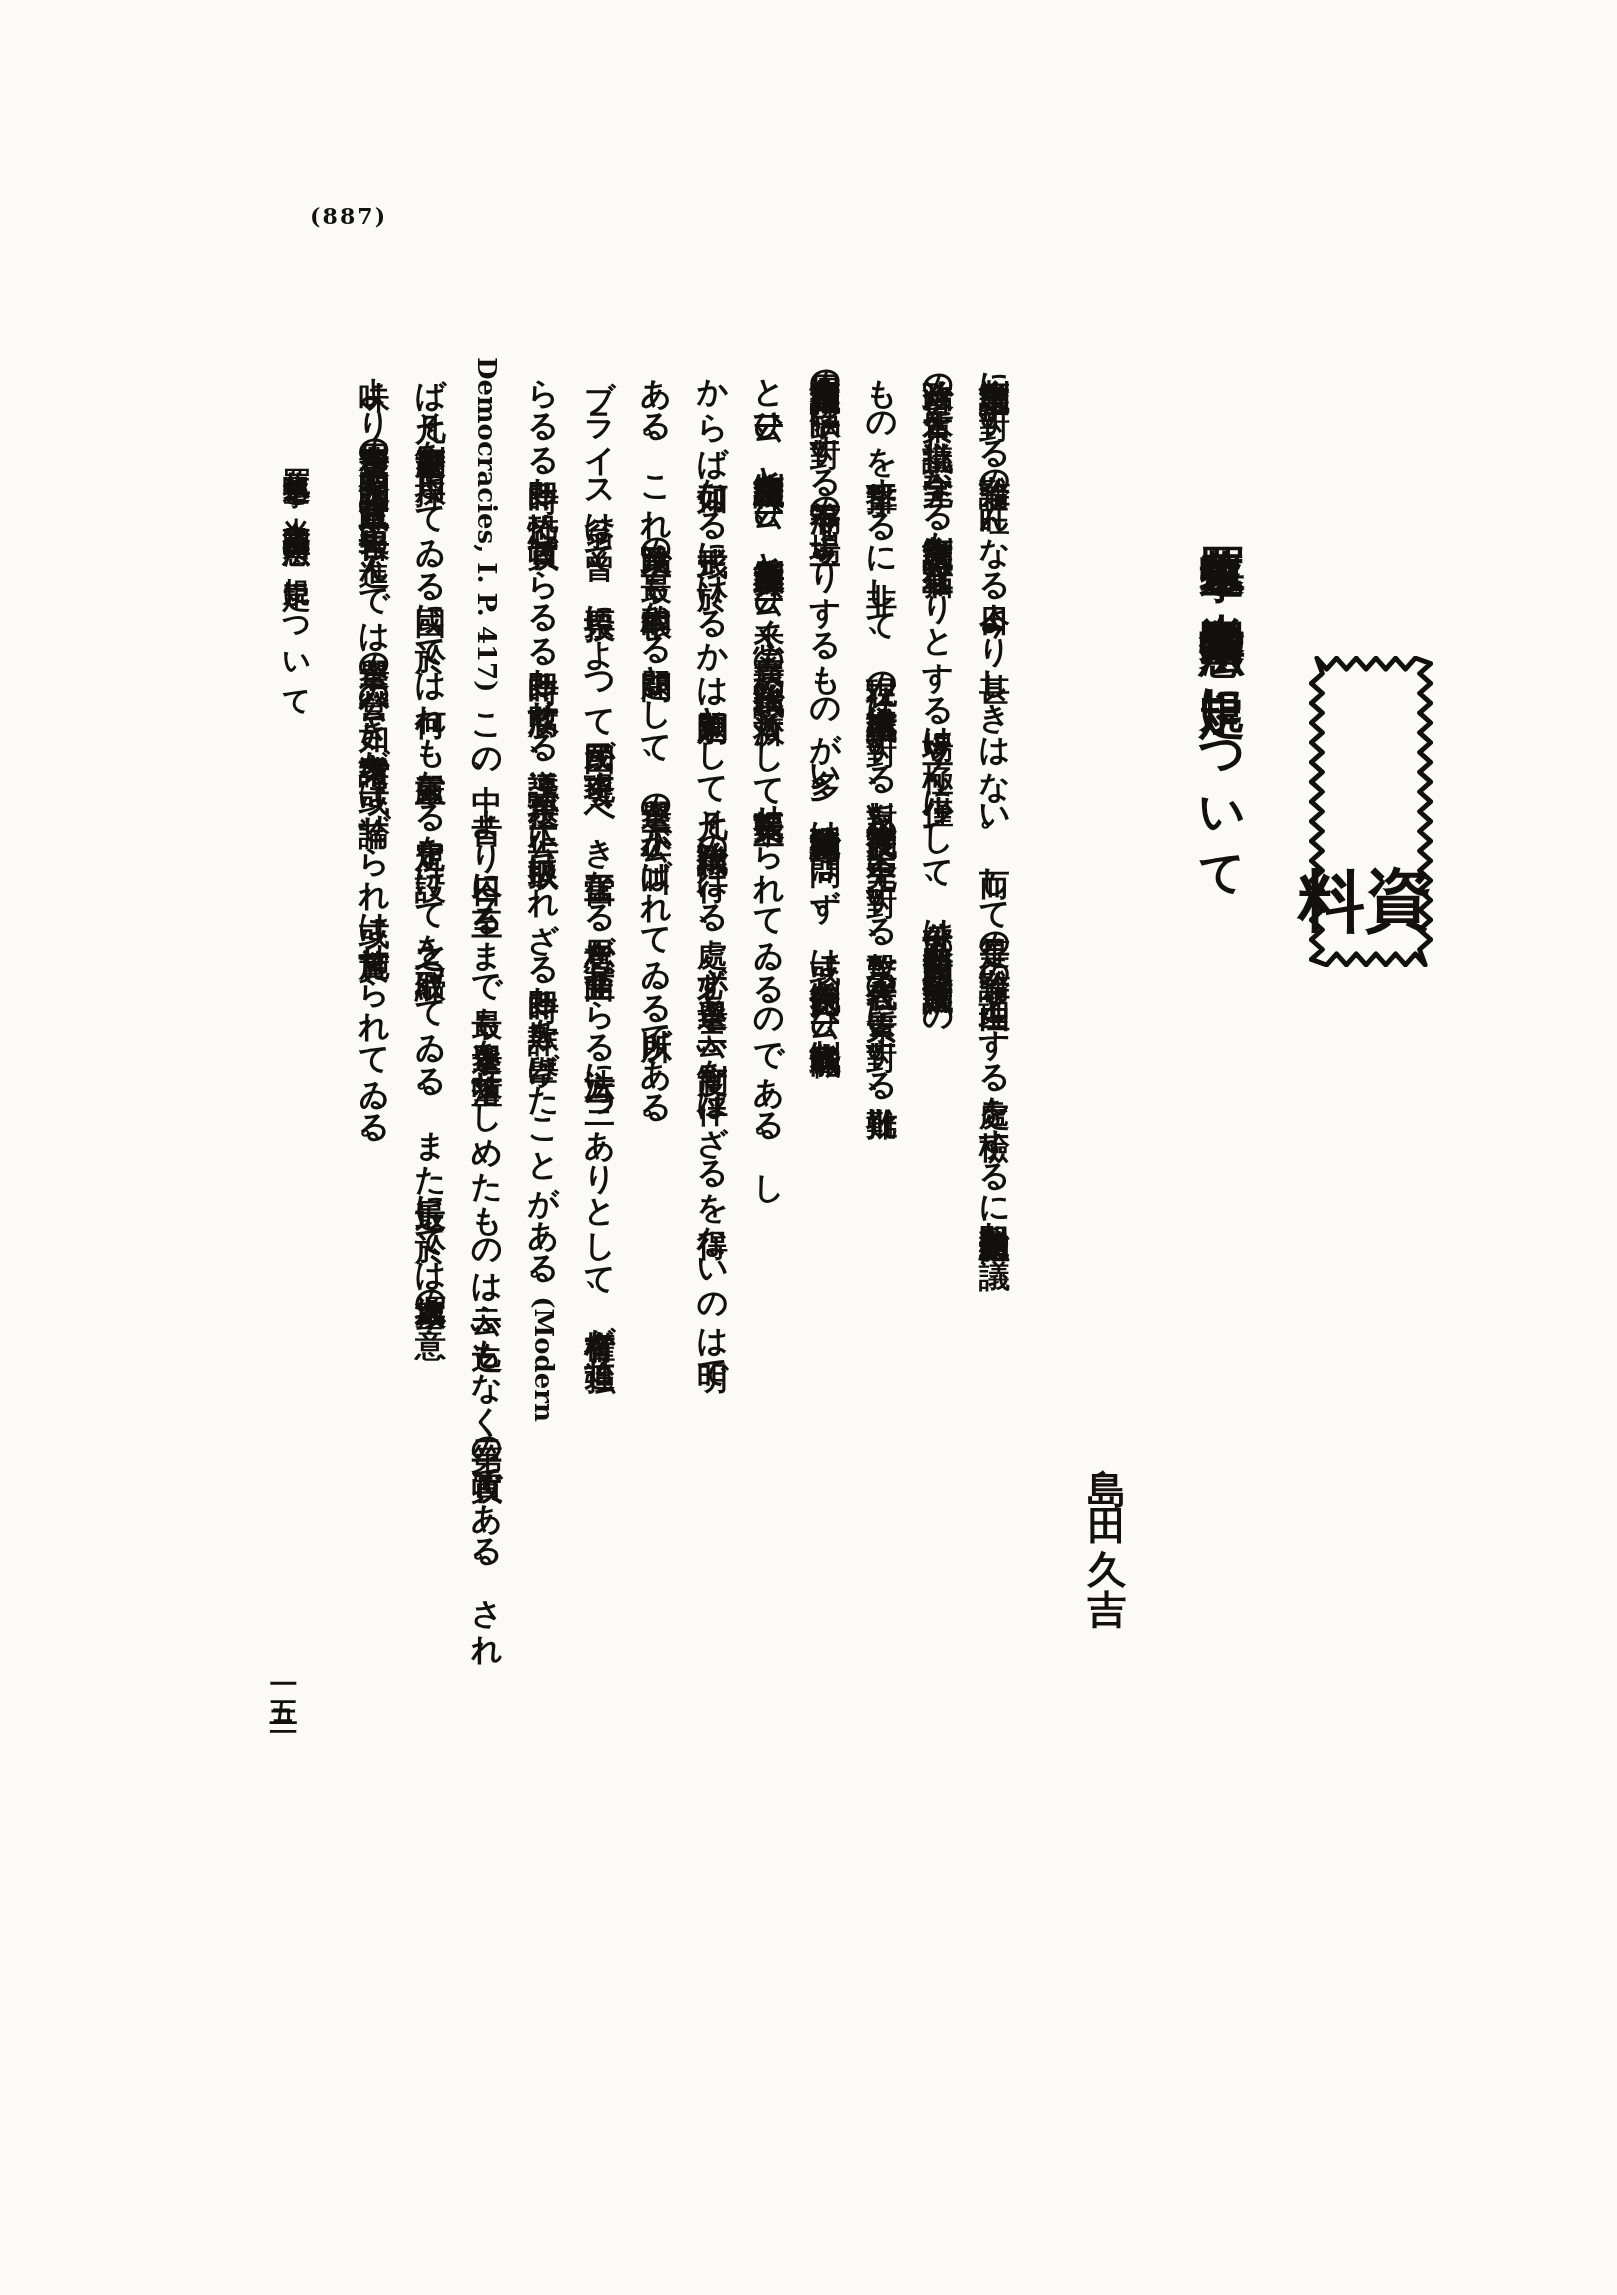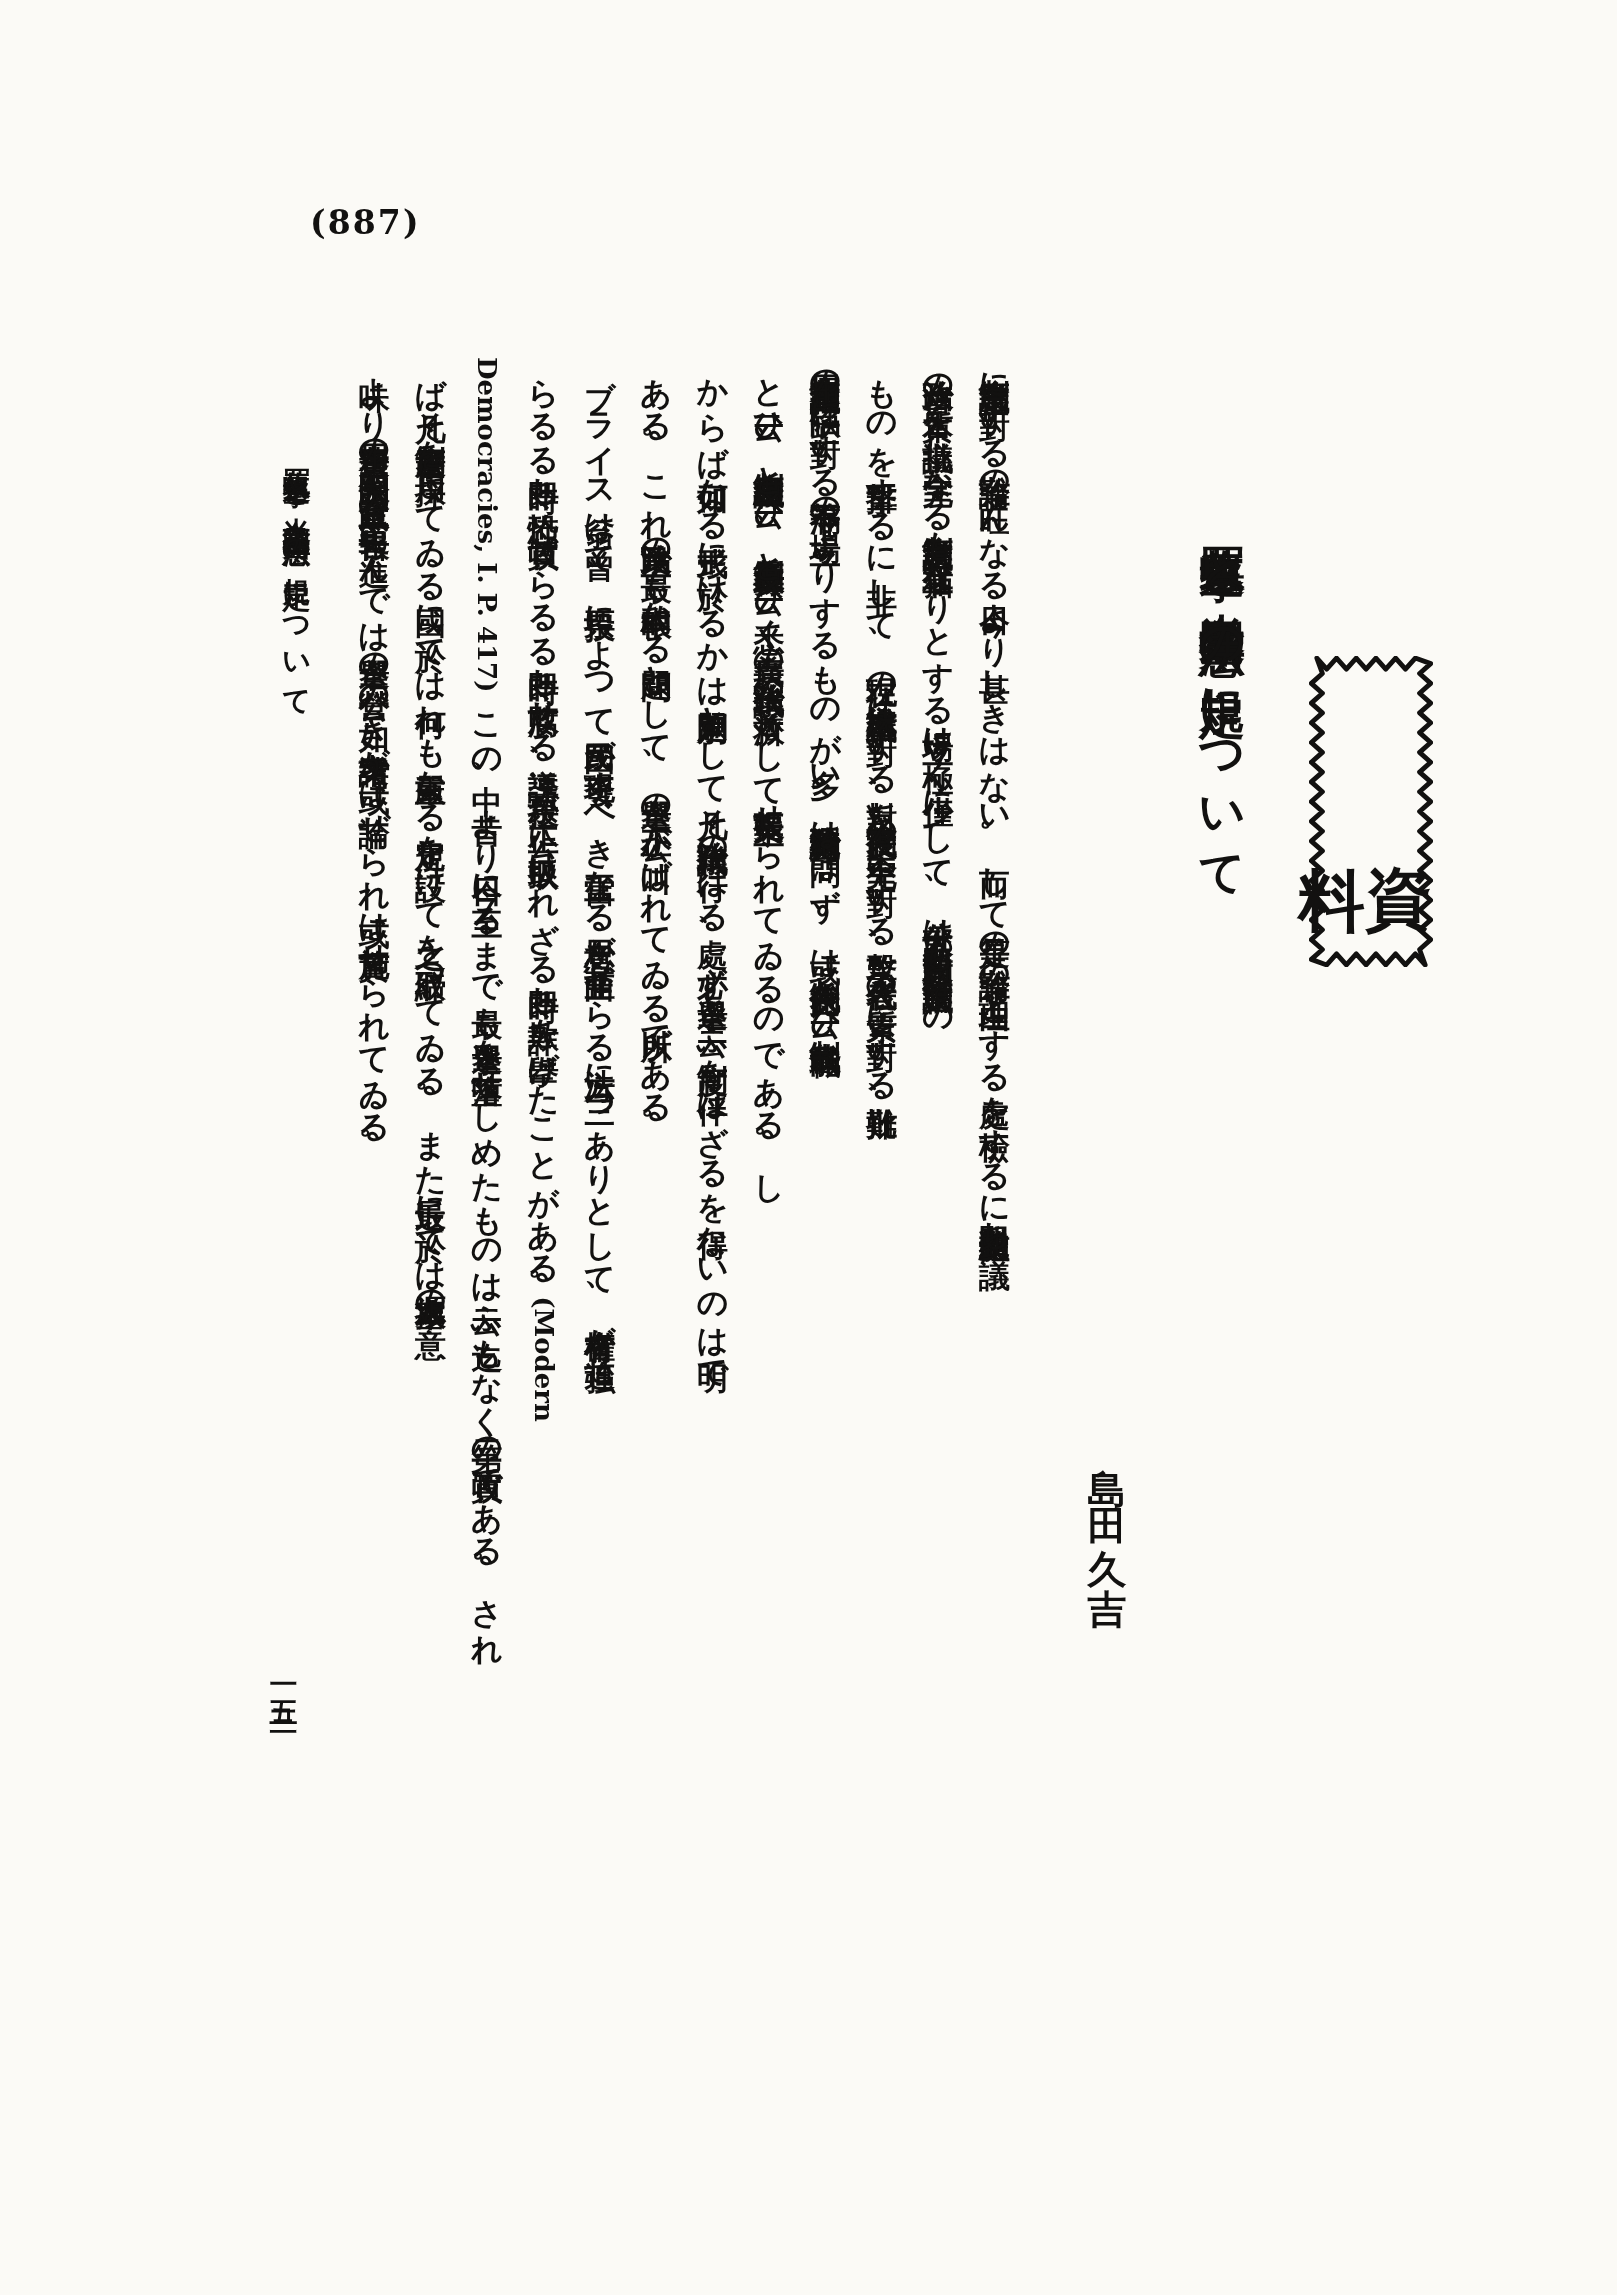--- a/index.html
+++ b/index.html
@@ -5,21 +5,21 @@
   html,body{margin:0;padding:0;background:#777;}
   .page{
     position:relative;width:1617px;height:2295px;
     background:#fbfaf6;overflow:hidden;
     font-family:"DejaVu Serif","Liberation Serif",serif;
     color:#121110;
   }
   .vtext{writing-mode:vertical-rl;text-orientation:upright;}
   .folio{
     position:absolute;left:310px;top:203px;
-    font-size:33px;font-weight:bold;letter-spacing:2.1px;
+    font-size:22px;font-weight:bold;letter-spacing:2.1px;
   }
   
   .catbox{
     position:absolute;left:1309px;top:656px;width:124px;height:311px;
   }
   .catbox svg{position:absolute;left:0;top:0;width:100%;height:100%;}
   .catbox .chars{
     position:absolute;left:0;top:0;width:100%;height:100%;
     display:flex;flex-direction:column;justify-content:space-between;align-items:center;
     padding:36px 0;box-sizing:border-box;

